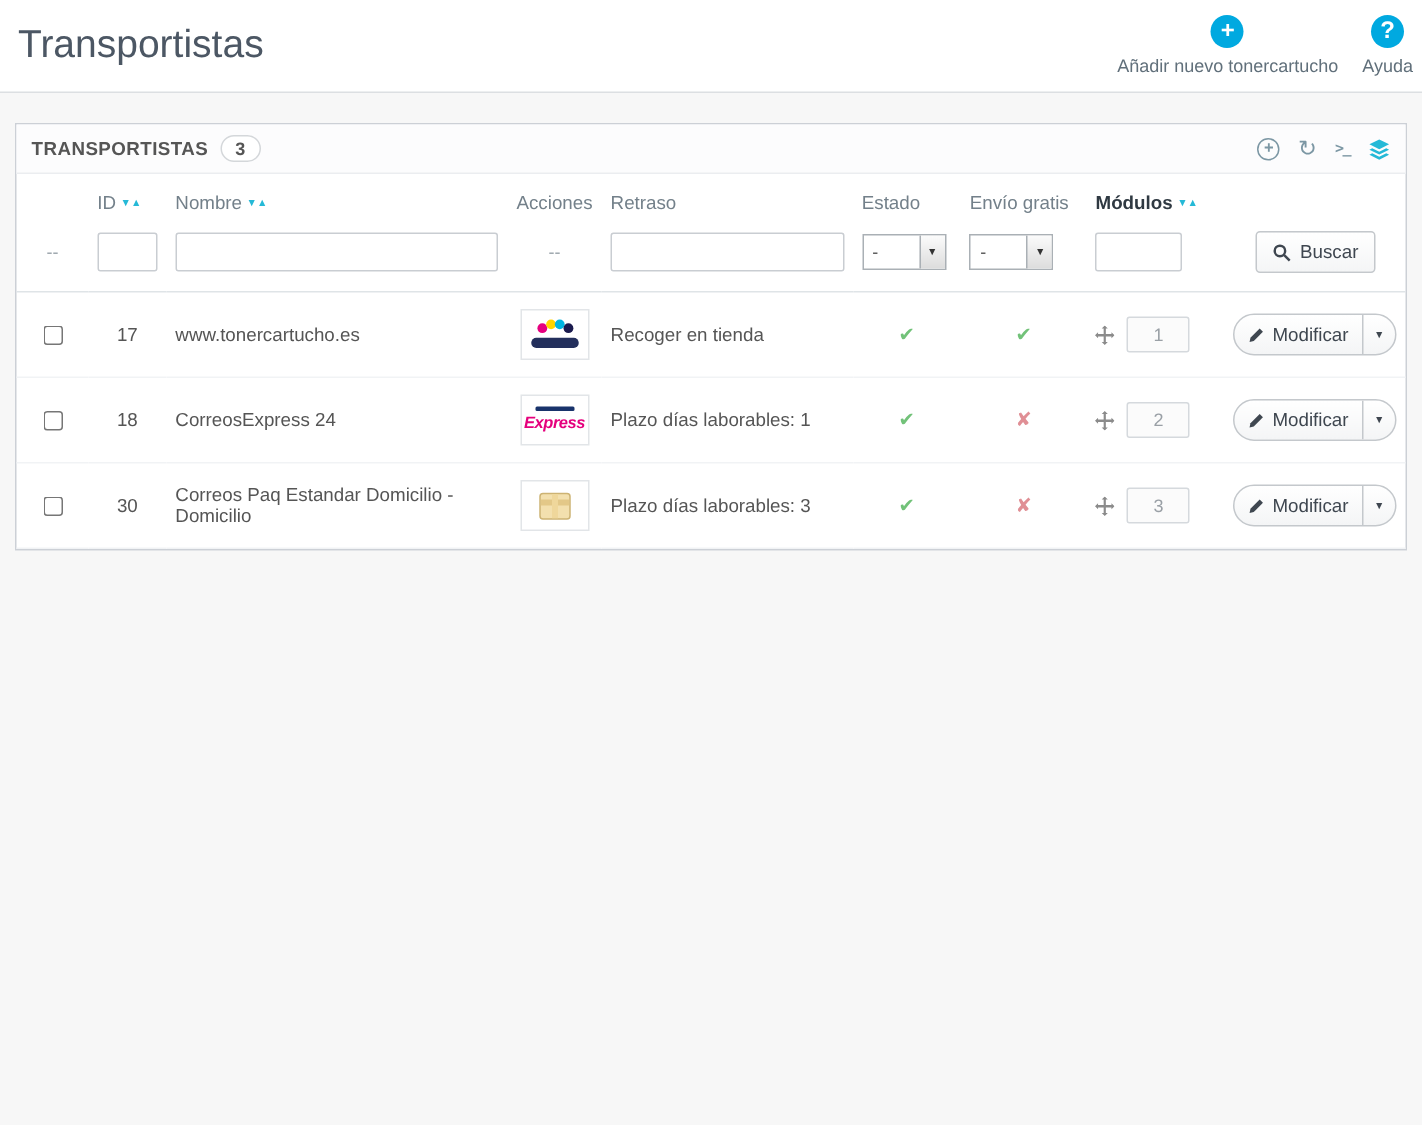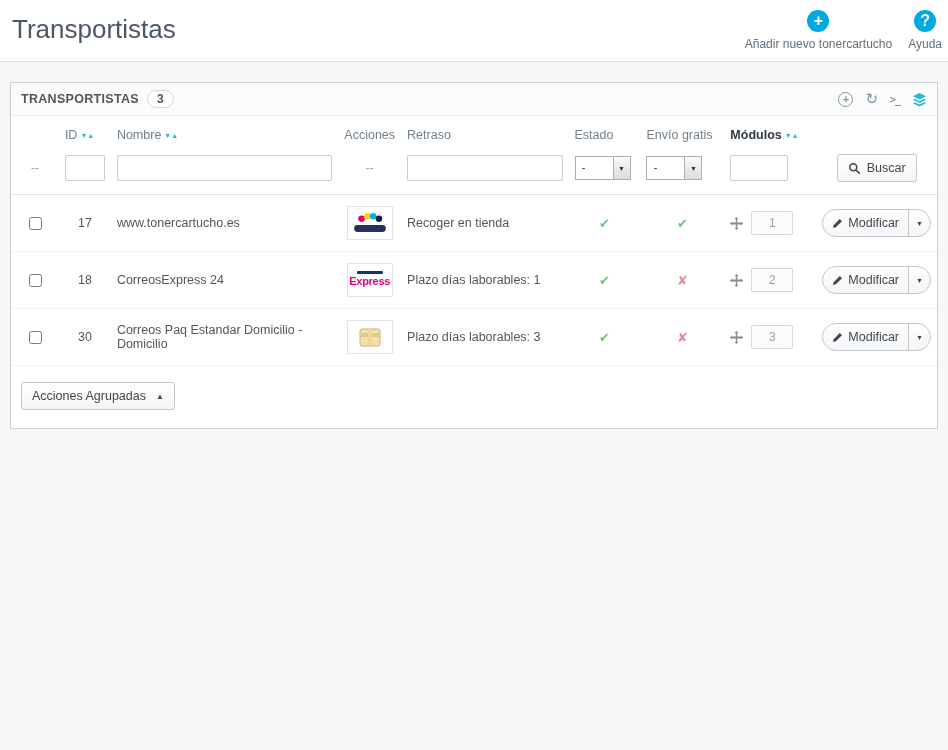--- a/index.html
+++ b/index.html
@@ -89,21 +89,21 @@
   }
   .btn-split .main { display:flex; gap:5px; align-items:center; padding:6px 9px; font-size:12.5px; color:#3f4750; }
   .btn-split .caret { padding:6px 7px; border-left:1px solid #c4c8cc; font-size:7px; color:#3f4750; display:flex; align-items:center; }
 
   .logo-box {
     width:46px; height:34px; border:1px solid #e2e5e8; background:#fff;
     display:inline-flex; align-items:center; justify-content:center; overflow:hidden;
   }
   .logo-express { text-align:center; line-height:1.1; }
   .logo-express .bar { display:block; width:26px; height:3px; background:#18336b; margin:0 auto 1px auto; border-radius:1px; }
-  .logo-express .big { font-weight:bold; font-size:11px; color:#e5007d; letter-spacing:-0.3px; }
+  .logo-express .big { font-style:italic; font-weight:bold; font-size:11px; color:#e5007d; letter-spacing:-0.3px; }
 
   .status { font-size:13px; cursor:pointer; }
   .status.yes::before { content:"✔"; color:#72c279; }
   .status.no::before  { content:"✘"; color:#e08f95; }
 
   .pos-wrap { display:flex; align-items:center; gap:8px; }
   .move { cursor:move; display:inline-flex; }
   .pos-input {
     width:42px; height:24px; text-align:center; color:#9aa0a6;
     background:#fbfbfb; border:1px solid #d5d9dd; border-radius:2px; font-size:12px;
@@ -325,19 +325,13 @@
               <span>Modificar</span>
             </span>
             <span class="caret">▼</span>
           </div>
         </td>
       </tr>
 
     </tbody>
   </table>
 
-  <div class="panel-footer">
-    <button class="btn">
-      <span>Acciones Agrupadas</span>
-      <span class="bulk-caret">▲</span>
-    </button>
-  </div>
 </div>
 
 </body></html>

